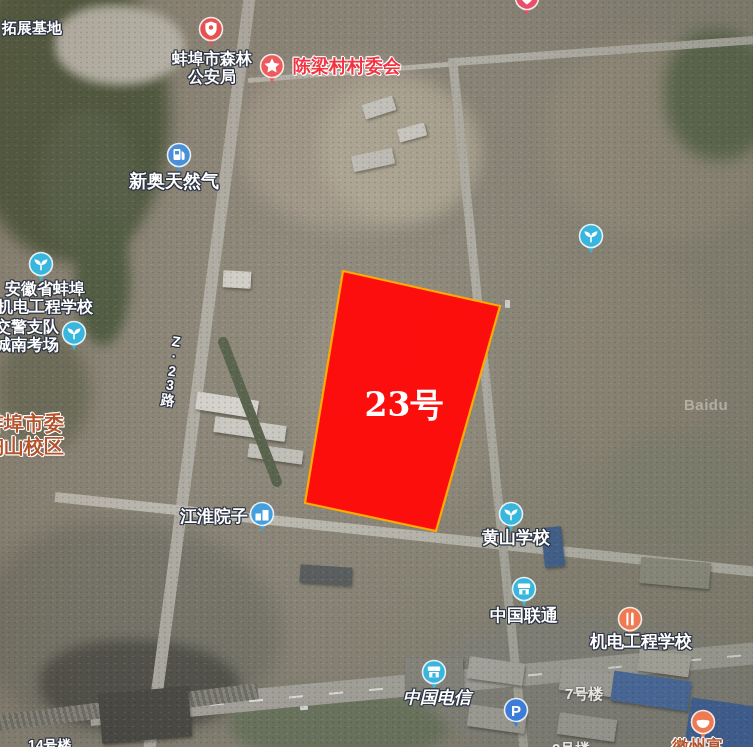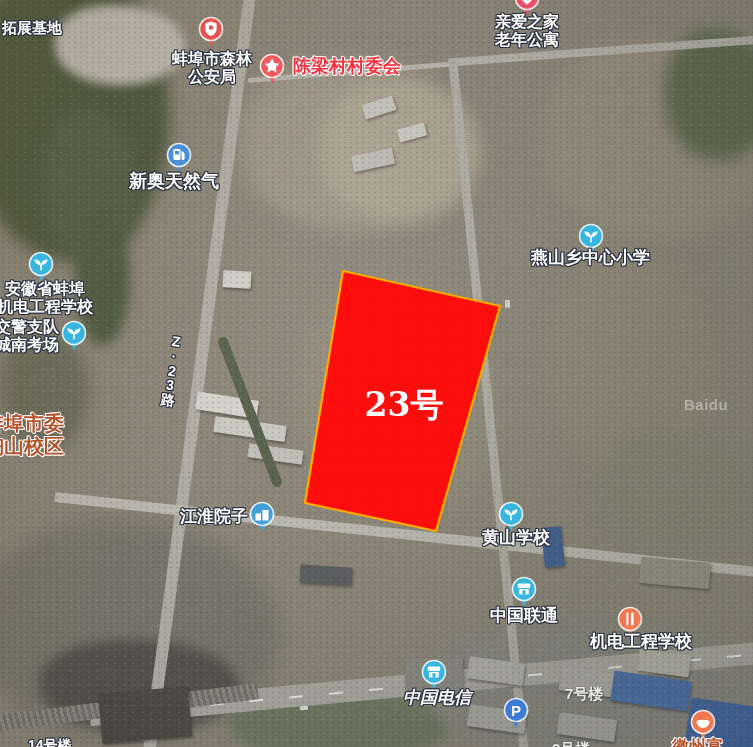--- a/index.html
+++ b/index.html
@@ -220,24 +220,20 @@
       <div class="lbl white" style="font-size: 15px; top: 20px; left: 2px;">
         <div>拓展基地</div>
       </div>
       <div class="lbl white center" style="font-size: 16px; top: 50px; left: 212px; transform: translateX(-50%);">
         <div>蚌埠市森林</div>
         <div>公安局</div>
       </div>
       <div class="lbl red" style="font-size: 18px; font-weight: 800; top: 56px; left: 287px;">
         <div>陈梁村村委会</div>
       </div>
-      <div class="lbl white center" style="font-size: 16px; top: 13px; left: 527px; transform: translateX(-50%);">
-        <div>亲爱之家</div>
-        <div>老年公寓</div>
-      </div>
       <div class="lbl white" style="font-size: 18px; top: 171px; left: 129px;">
         <div>新奥天然气</div>
       </div>
       <div class="lbl white center" style="font-size: 16px; top: 280px; left: 45px; transform: translateX(-50%);">
         <div>安徽省蚌埠</div>
         <div>机电工程学校</div>
       </div>
       <div class="lbl white center" style="font-size: 16px; top: 318px; left: 27px; transform: translateX(-50%);">
         <div>交警支队</div>
         <div>城南考场</div>
@@ -246,23 +242,20 @@
         <div>Z</div>
         <div>·</div>
         <div>2</div>
         <div>3</div>
         <div>路</div>
       </div>
       <div class="lbl brown" style="font-size: 20px; font-weight: 800; top: 412px; left: -16px;">
         <div>蚌埠市委</div>
         <div>陶山校区</div>
       </div>
-      <div class="lbl white" style="font-size: 17px; top: 248px; left: 531px;">
-        <div>燕山乡中心小学</div>
-      </div>
       <div class="lbl white" style="font-size: 17px; top: 507px; left: 180px;">
         <div>江淮院子</div>
       </div>
       <div class="lbl white" style="font-size: 17px; top: 528px; left: 482px;">
         <div>黄山学校</div>
       </div>
       <div class="lbl white" style="font-size: 17px; top: 606px; left: 490px;">
         <div>中国联通</div>
       </div>
       <div class="lbl white" style="font-size: 17px; top: 632px; left: 590px;">

